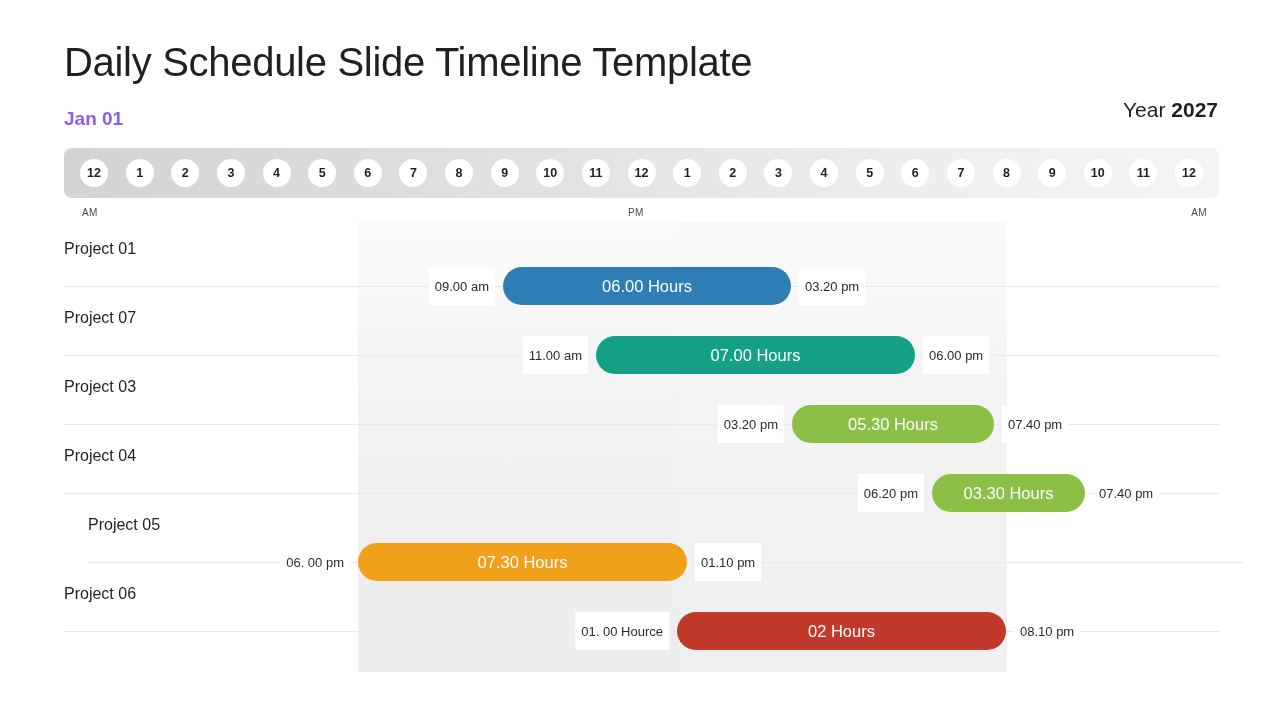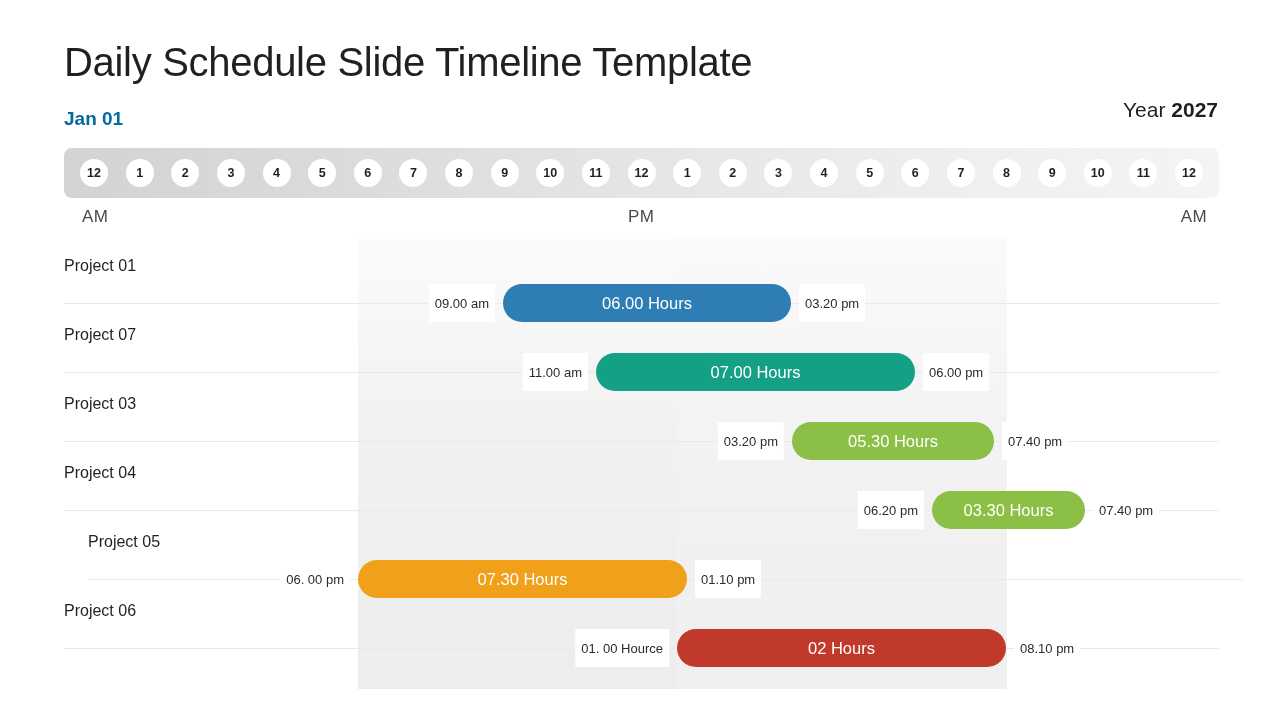--- a/index.html
+++ b/index.html
@@ -31,21 +31,21 @@
     letter-spacing: -0.3px;
     color: #231f20;
     white-space: nowrap;
   }
   .date-label {
     position: absolute;
     left: 64px;
     top: 108px;
     font-size: 19px;
     font-weight: bold;
-    color: #0369a1;
+    color: #8b5cf6;
   }
   .year-block {
     position: absolute;
     right: 62px;
     top: 98px;
     font-size: 21px;
     color: #231f20;
     white-space: nowrap;
   }
   .year-word { font-weight: 400; }
@@ -81,33 +81,33 @@
   }
   .meridiem-row {
     position: absolute;
     left: 64px;
     top: 207px;
     width: 1155px;
     height: 16px;
   }
   .meridiem {
     position: absolute;
-    font-size: 17px;
+    font-size: 10px;
     color: #4a4a4a;
     letter-spacing: 0.4px;
   }
   .meridiem.m0 { left: 18px; }
   .meridiem.m1 { left: 564px; }
   .meridiem.m2 { right: 12px; }
 
   
   .plot {
     position: absolute;
     left: 0;
-    top: 239px;
+    top: 222px;
     width: 1037px;
     height: 450px;
   }
 
   .band {
     position: absolute;
     top: 0;
     height: 450px;
   }
   .band-a {

